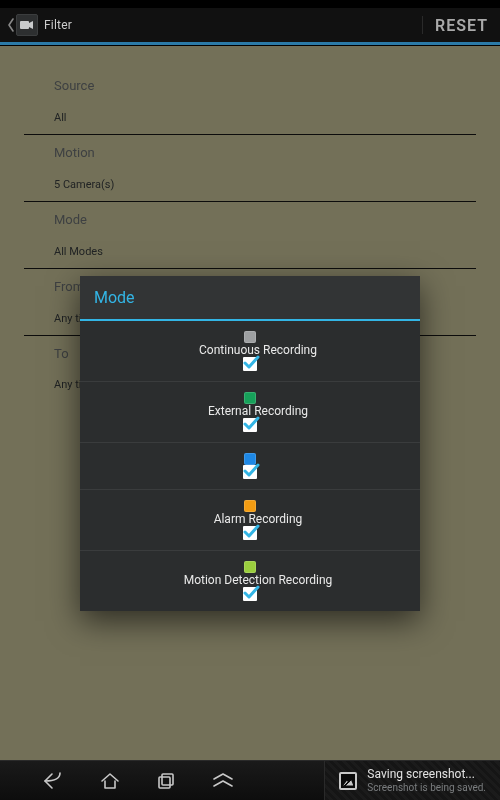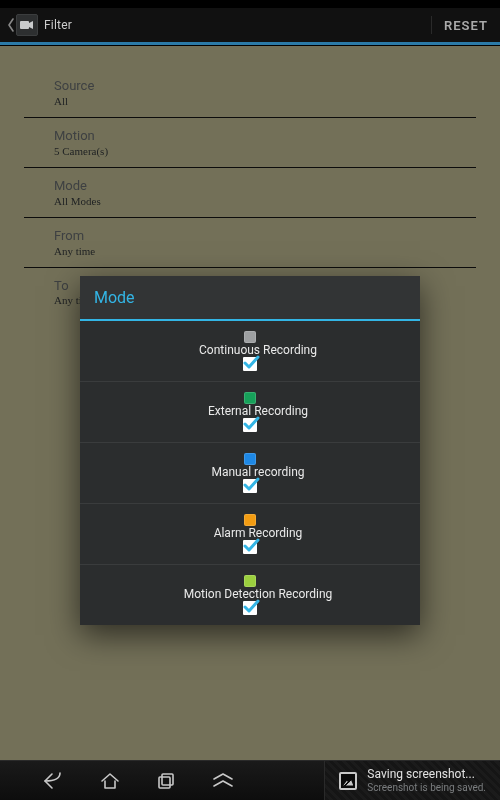--- a/index.html
+++ b/index.html
@@ -50,21 +50,21 @@
     .app-icon svg { display:block; }
     .bar-title {
       flex: 1;
       color: #ccc;
       font-size: 12px;
       font-weight: 400;
       letter-spacing: .2px;
     }
     .bar-reset {
       color: #aaa;
-      font-size: 13px;
+      font-size: 16px;
       font-weight: 600;
       letter-spacing: 1px;
       cursor: pointer;
       padding: 4px 6px;
     }
     .bar-sep {
       width: 1px;
       height: 18px;
       background: #2a2a2a;
       margin: 0 6px;
@@ -84,22 +84,21 @@
     }
     .filter-item:last-child { border-bottom: none; }
     .filter-label {
       color: #8a8f92;
       font-size: 13px;
       line-height: 1.3;
     }
     .filter-value {
       color: #4a4e50;
       font-size: 11px;
-      margin-top: 0;
-      font-family: Liberation Serif, serif;
+      margin-top: 16px;
     }
 
     .dialog-backdrop {
       position: absolute;
       top: 46px;
       left: 0; right: 0;
       bottom: 40px;
       background: rgba(0,0,0,.55);
     }
     .dialog {
@@ -262,21 +261,20 @@
     <div class="dlg-label">External Recording</div>
     <div class="chk">
       <svg width="18" height="18" viewBox="0 0 18 18">
           <path d="M3 9 L7 13 L16 3" stroke="#33b5e5" stroke-width="3" fill="none" stroke-linecap="round" stroke-linejoin="round"></path>
         </svg>
     </div>
   </div>
 
   <div class="dlg-item">
     <div class="swatch" style="background:#1e88e5"></div>
-    <div class="dlg-label">Manual recording</div>
     <div class="chk">
       <svg width="18" height="18" viewBox="0 0 18 18">
           <path d="M3 9 L7 13 L16 3" stroke="#33b5e5" stroke-width="3" fill="none" stroke-linecap="round" stroke-linejoin="round"></path>
         </svg>
     </div>
   </div>
 
   <div class="dlg-item">
     <div class="swatch" style="background:#f39c12"></div>
     <div class="dlg-label">Alarm Recording</div>

